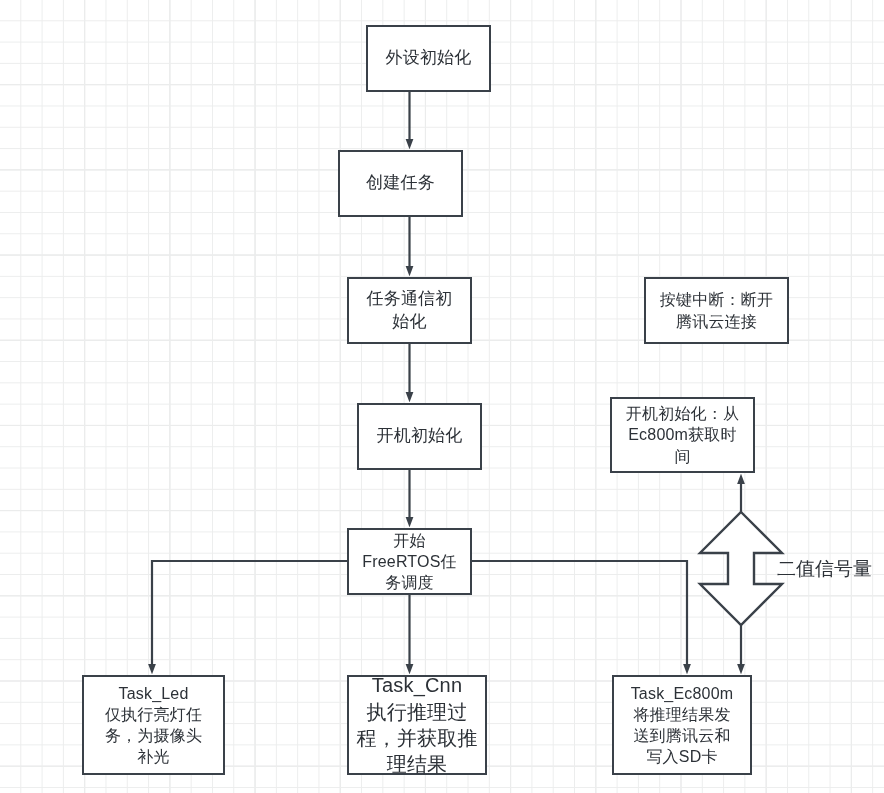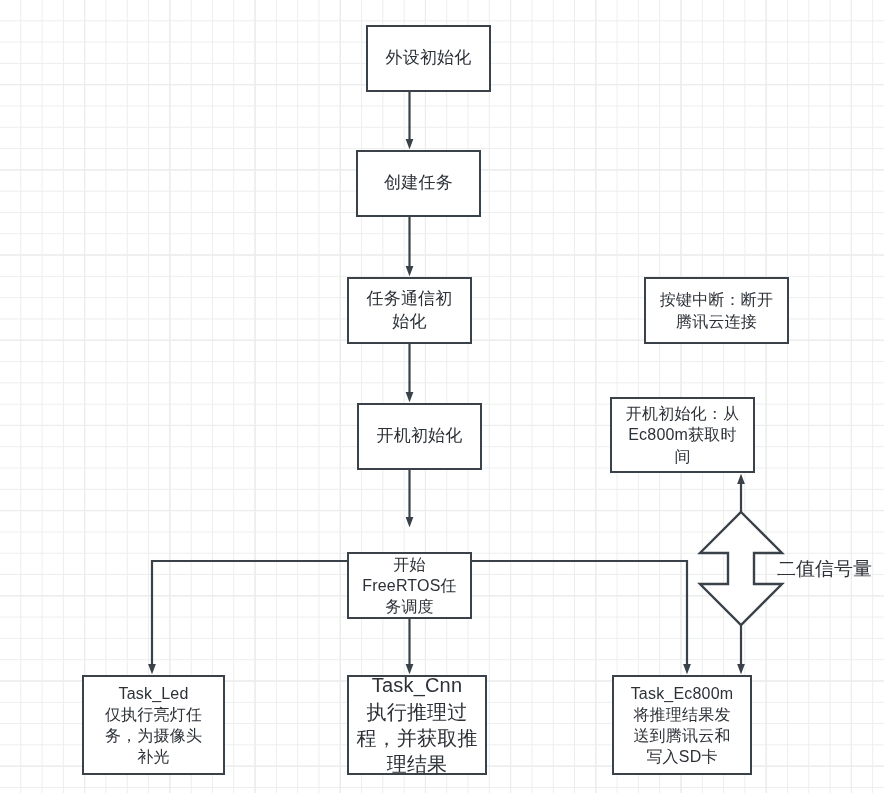--- a/index.html
+++ b/index.html
@@ -91,34 +91,34 @@
       <line x1="741" y1="625" x2="741" y2="669" marker-end="url(#ah)"></line>
     </g>
 
     <polygon points="741,512 782,553 754,553 754,584 782,584 741,625 700,584 728,584 728,553 700,553" fill="#ffffff" stroke="#3a4149" stroke-width="2.4" stroke-linejoin="miter"></polygon>
   </svg>
 
   <div class="node" style="left:327px; top:25px; width:125px; height:67px; font-size:17px;margin-left:39px;">
     <span class="node-label">外设初始化</span>
   </div>
 
-  <div class="node" style="left:356px; top:150px; width:125px; height:67px; font-size:17px;">
+  <div class="node" style="left:338px; top:150px; width:125px; height:67px; font-size:17px;">
     <span class="node-label">创建任务</span>
   </div>
 
   <div class="node" style="left:347px; top:277px; width:125px; height:67px; font-size:17px;">
     <span class="node-label">任务通信初
 始化</span>
   </div>
 
   <div class="node" style="left:357px; top:403px; width:125px; height:67px; font-size:17px;">
     <span class="node-label">开机初始化</span>
   </div>
 
-  <div class="node" style="left:347px; top:552px; width:125px; height:67px; font-size:16px;">
+  <div class="node" style="left:347px; top:528px; width:125px; height:67px; font-size:16px;">
     <span class="node-label">开始
 FreeRTOS任
 务调度</span>
   </div>
 
   <div class="node" style="left:644px; top:277px; width:145px; height:67px; font-size:16px;">
     <span class="node-label">按键中断：断开
 腾讯云连接</span>
   </div>
 

